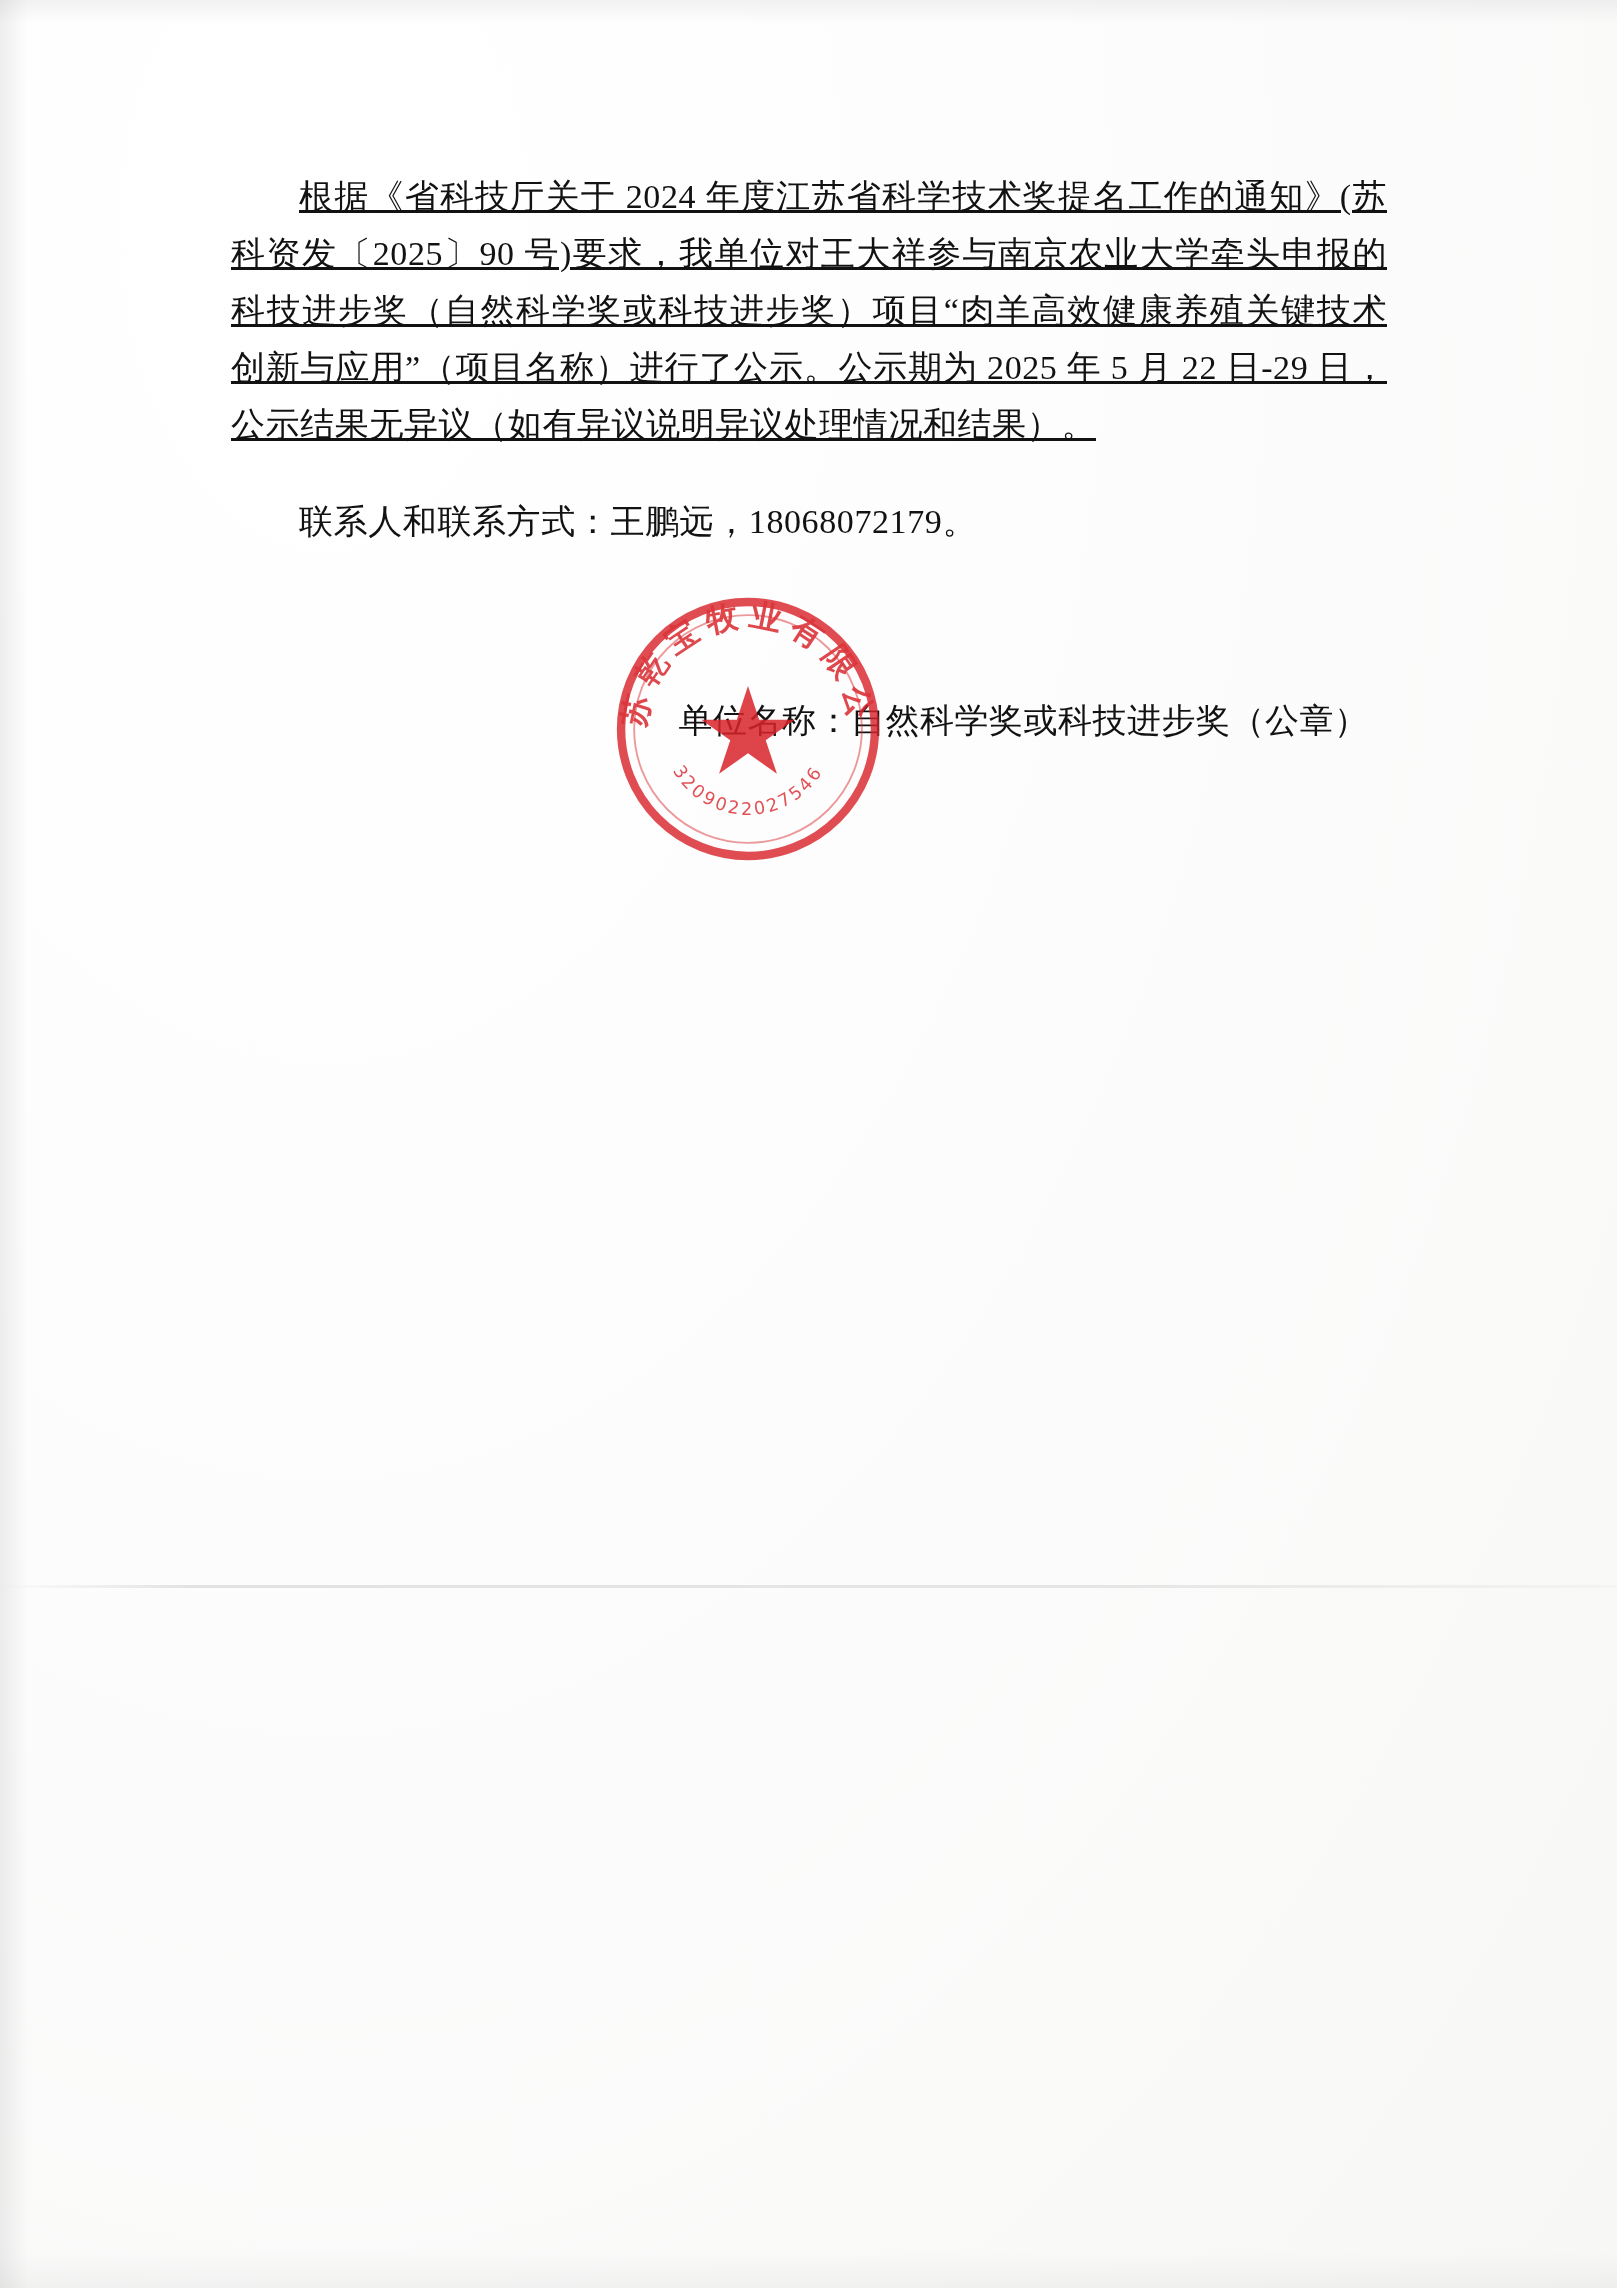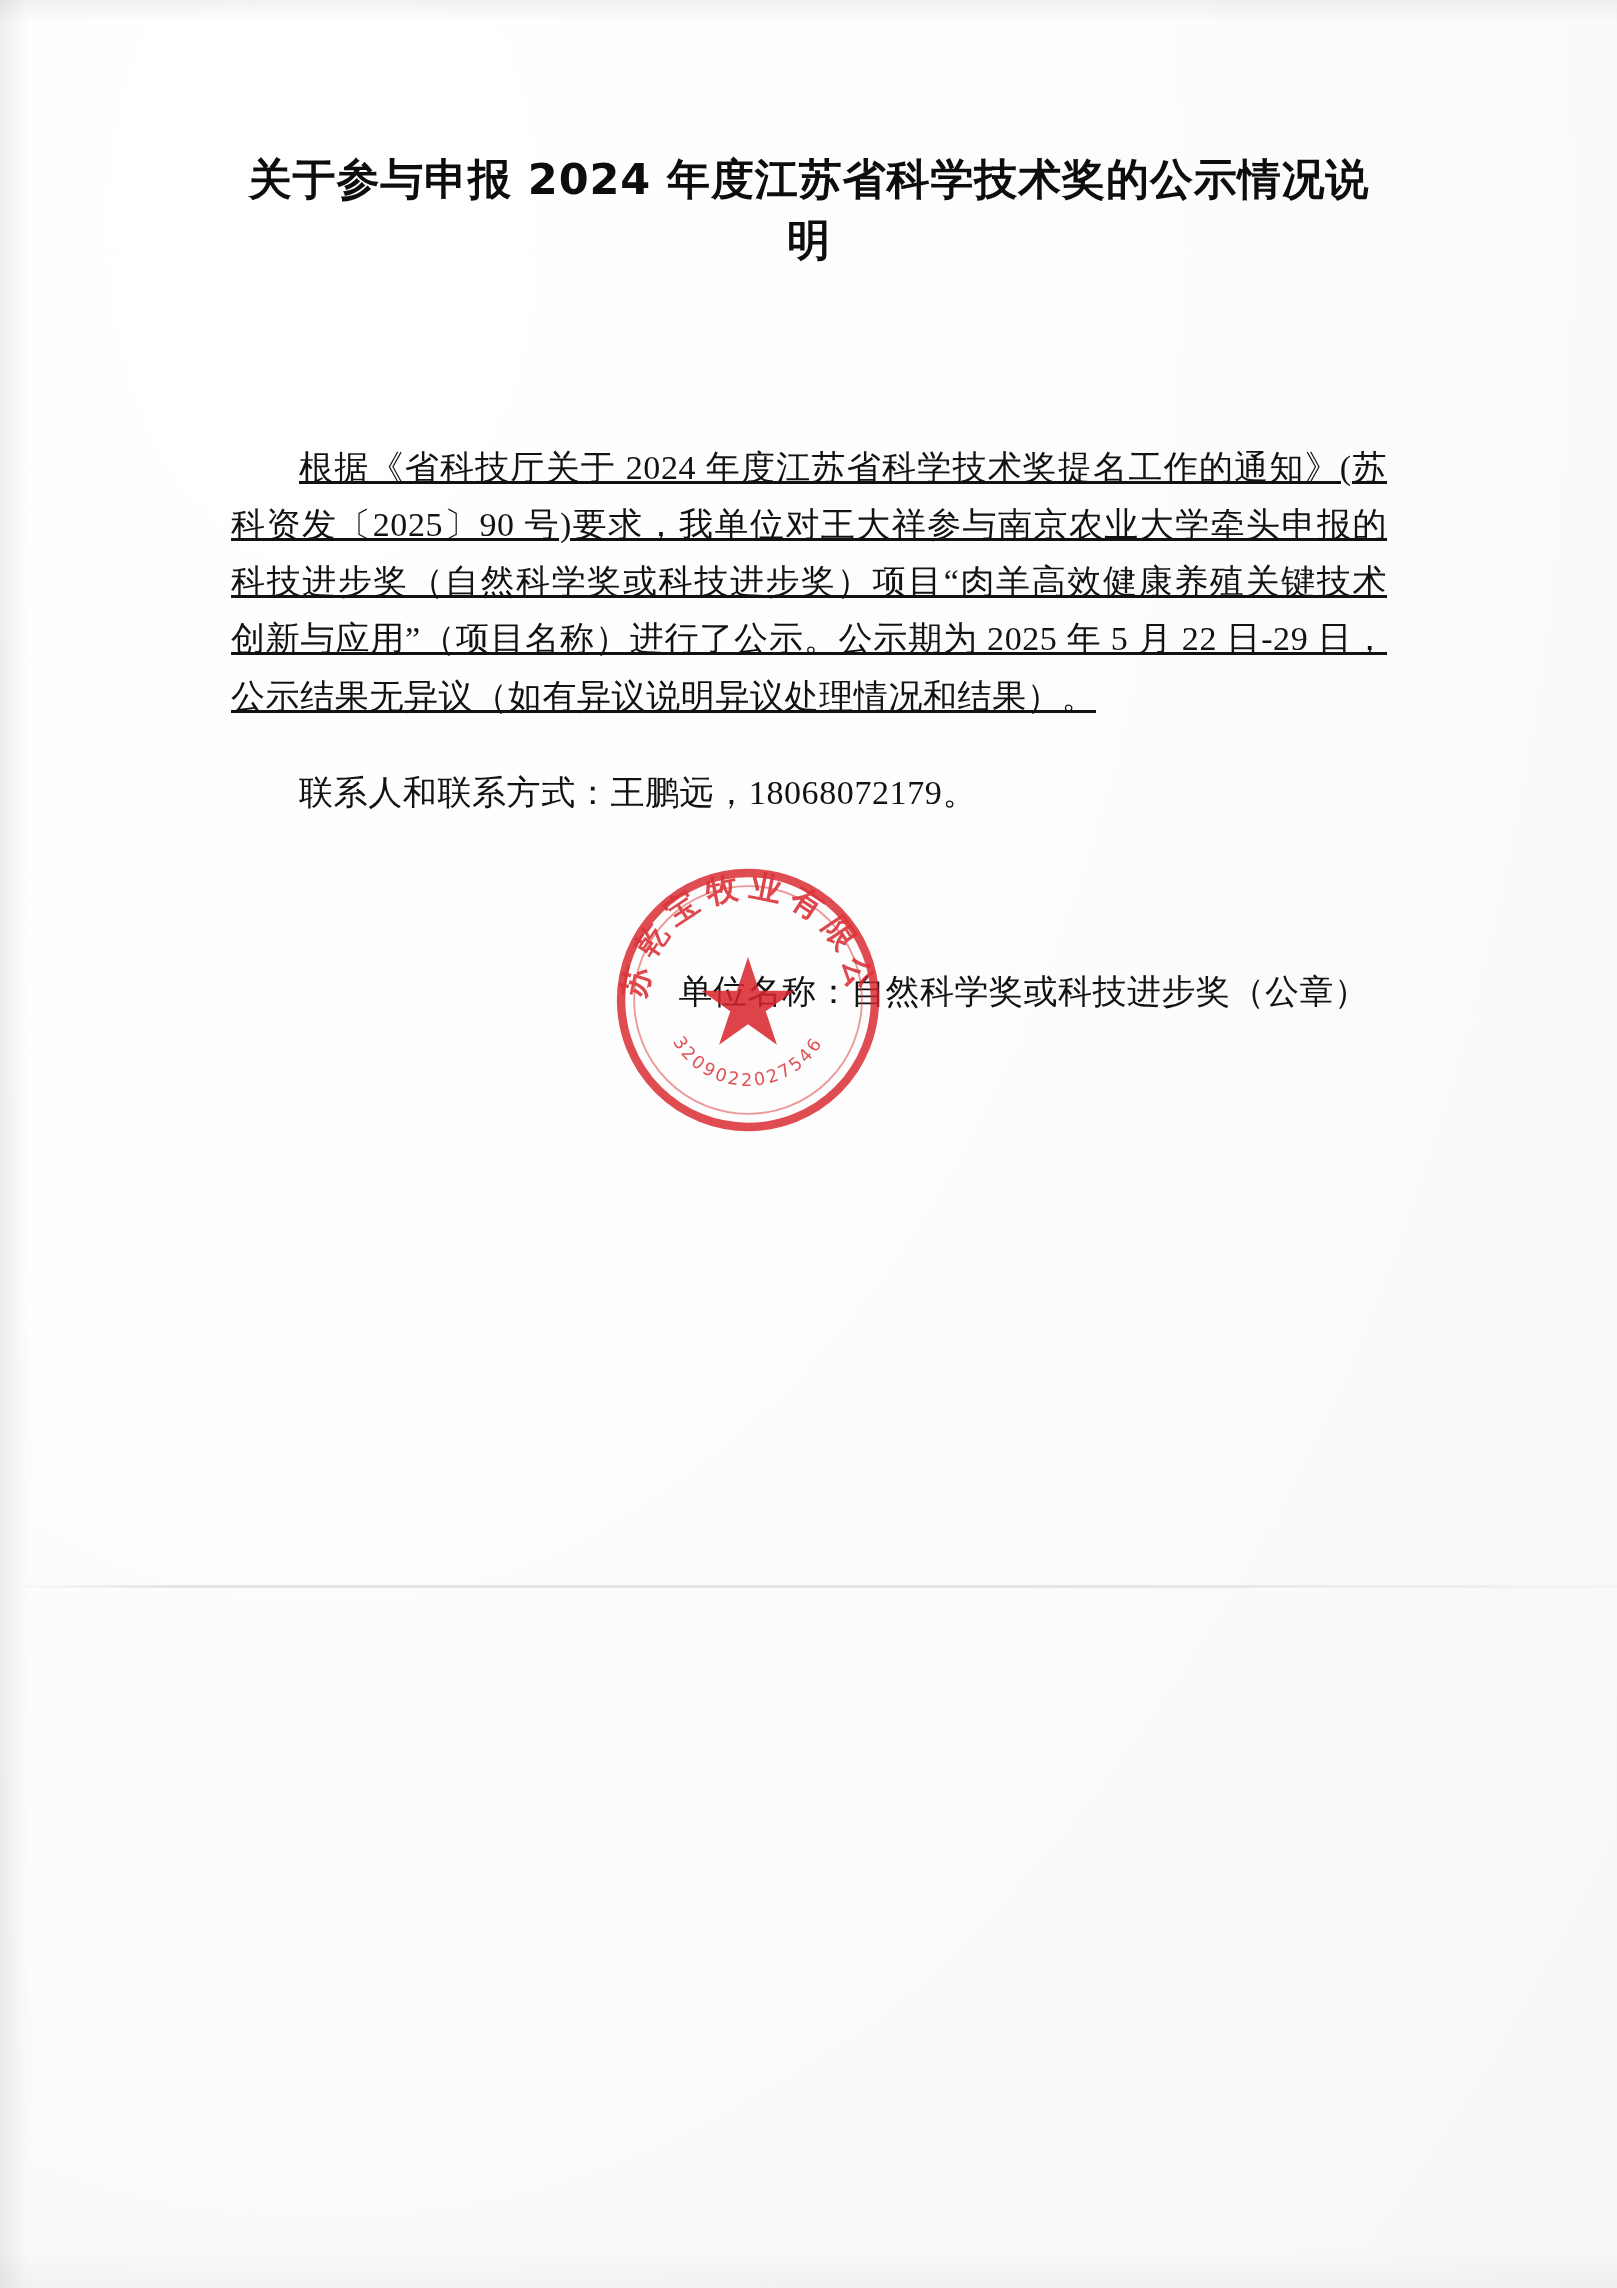--- a/index.html
+++ b/index.html
@@ -145,21 +145,20 @@
 <body>
 
 <div class="page">
   <div class="scan-shade-left"></div>
   <div class="scan-shade-top"></div>
   <div class="scan-shade-bottom"></div>
   <div class="crease"></div>
 
   <div class="content">
 
-    <h1 class="doc-title">关于参与申报 2024 年度江苏省科学技术奖的公示情况说明</h1>
 
     <div class="body-block">
       <p class="para">根据《省科技厅关于 2024 年度江苏省科学技术奖提名工作的通知》(苏科资发〔2025〕90 号)要求，我单位对王大祥参与南京农业大学牵头申报的科技进步奖（自然科学奖或科技进步奖）项目“肉羊高效健康养殖关键技术创新与应用”（项目名称）进行了公示。公示期为 2025 年 5 月 22 日-29 日，公示结果无异议（如有异议说明异议处理情况和结果）。</p>
 
       <p class="para-contact">联系人和联系方式：王鹏远，18068072179。</p>
 
     </div>
 
     <div class="sign-block">
 

